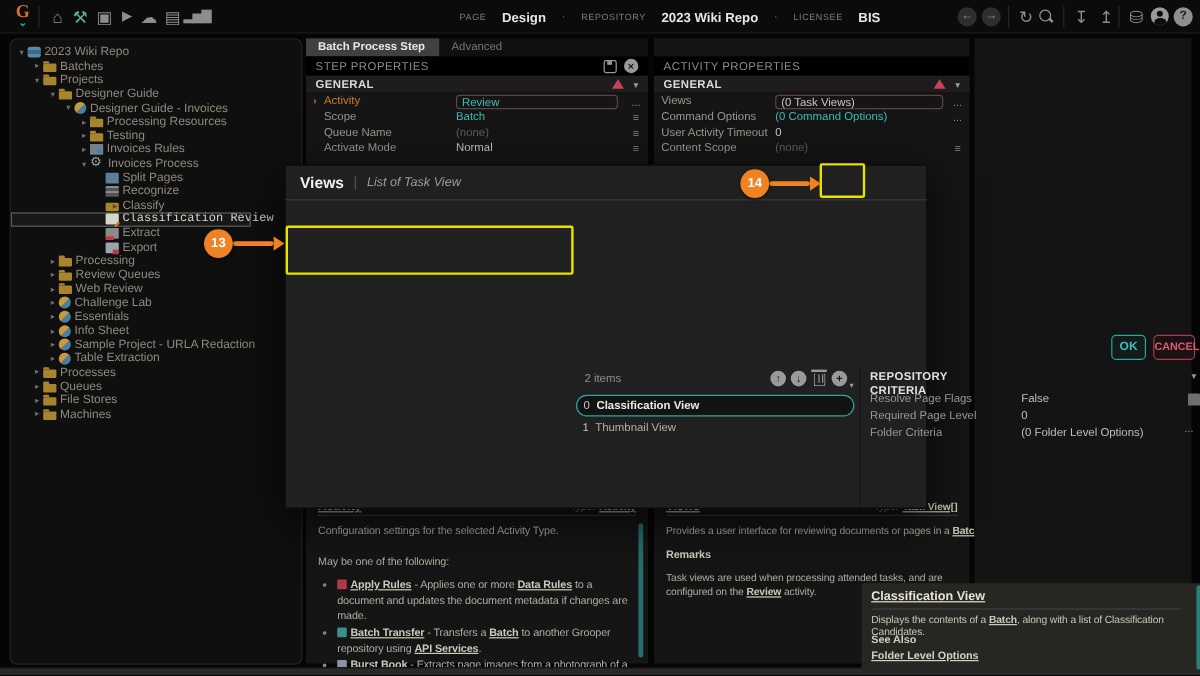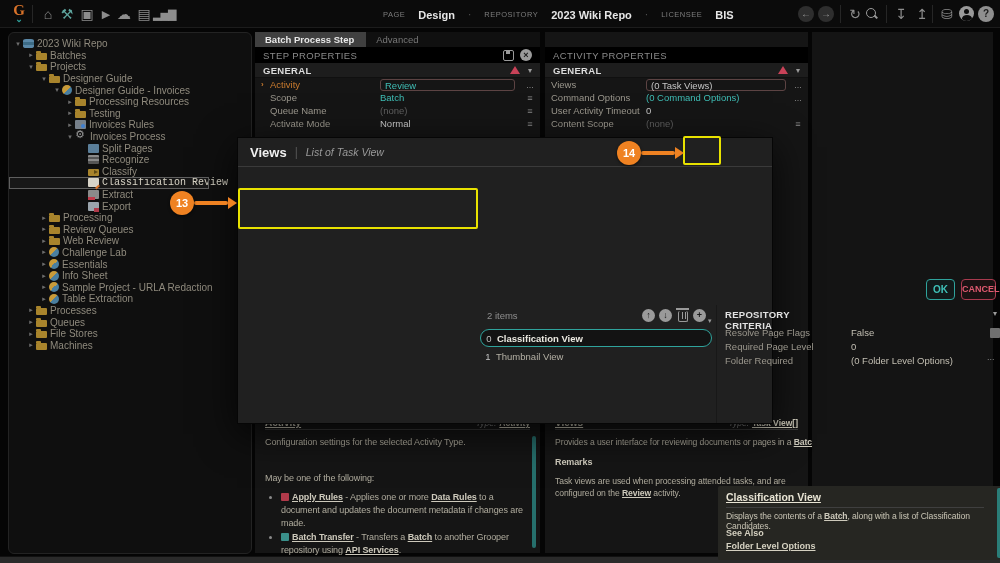--- a/index.html
+++ b/index.html
@@ -369,21 +369,21 @@
     </div>
 
     <div class="helphead" style="top:385px">
       <span class="hh-title">Activity</span>
       <span class="hh-sp"></span>
       <span class="hh-type">Type:</span>
       <span class="hh-typeval">Activity</span>
     </div>
     <div class="helpbody" style="left:10px; top:404px; width:262px">
       <div>Configuration settings for the selected Activity Type.</div>
-      <div style="margin-top:23px">May be one of the following:</div>
+      <div style="margin-top:13px">May be one of the following:</div>
       <ul>
         <li><span class="bicon bi-rules"></span><span class="hlink">Apply Rules</span><span> - Applies one or more </span><span class="hlink">Data Rules</span><span> to a document and updates the document metadata if changes are made.</span></li>
         <li><span class="bicon bi-transfer"></span><span class="hlink">Batch Transfer</span><span> - Transfers a </span><span class="hlink">Batch</span><span> to another Grooper repository using </span><span class="hlink">API Services</span><span>.</span></li>
         <li><span class="bicon bi-book"></span><span class="hlink">Burst Book</span><span> - Extracts page images from a photograph of a book.</span></li>
 
       </ul>
     </div>
     <div class="vscroll" style="left:277px; top:404px; height:112px"></div>
   </div>
 
@@ -465,21 +465,21 @@
     <div class="ccrow" style="top:188px">
       <span class="cclabel">Resolve Page Flags</span>
       <span class="ccval">False</span>
     </div>
     <div class="ccbox"></div>
     <div class="ccrow" style="top:202px">
       <span class="cclabel">Required Page Level</span>
       <span class="ccval">0</span>
     </div>
     <div class="ccrow" style="top:216px">
-      <span class="cclabel">Folder Required</span>
+      <span class="cclabel">Folder Criteria</span>
       <span class="ccval">(0 Folder Level Options)</span>
     </div>
     <div class="cc-ellipsis">...</div>
 
     <div class="dlg-help">
       <div class="dh-heading">Classification View</div>
       <div class="dh-div"></div>
       <div class="dh-body"><span>Displays the contents of a </span><span class="hlink">Batch</span><span>, along with a list of Classification Candidates.</span></div>
       <div class="dh-see">See Also</div>
       <div class="dh-link">Folder Level Options</div>

